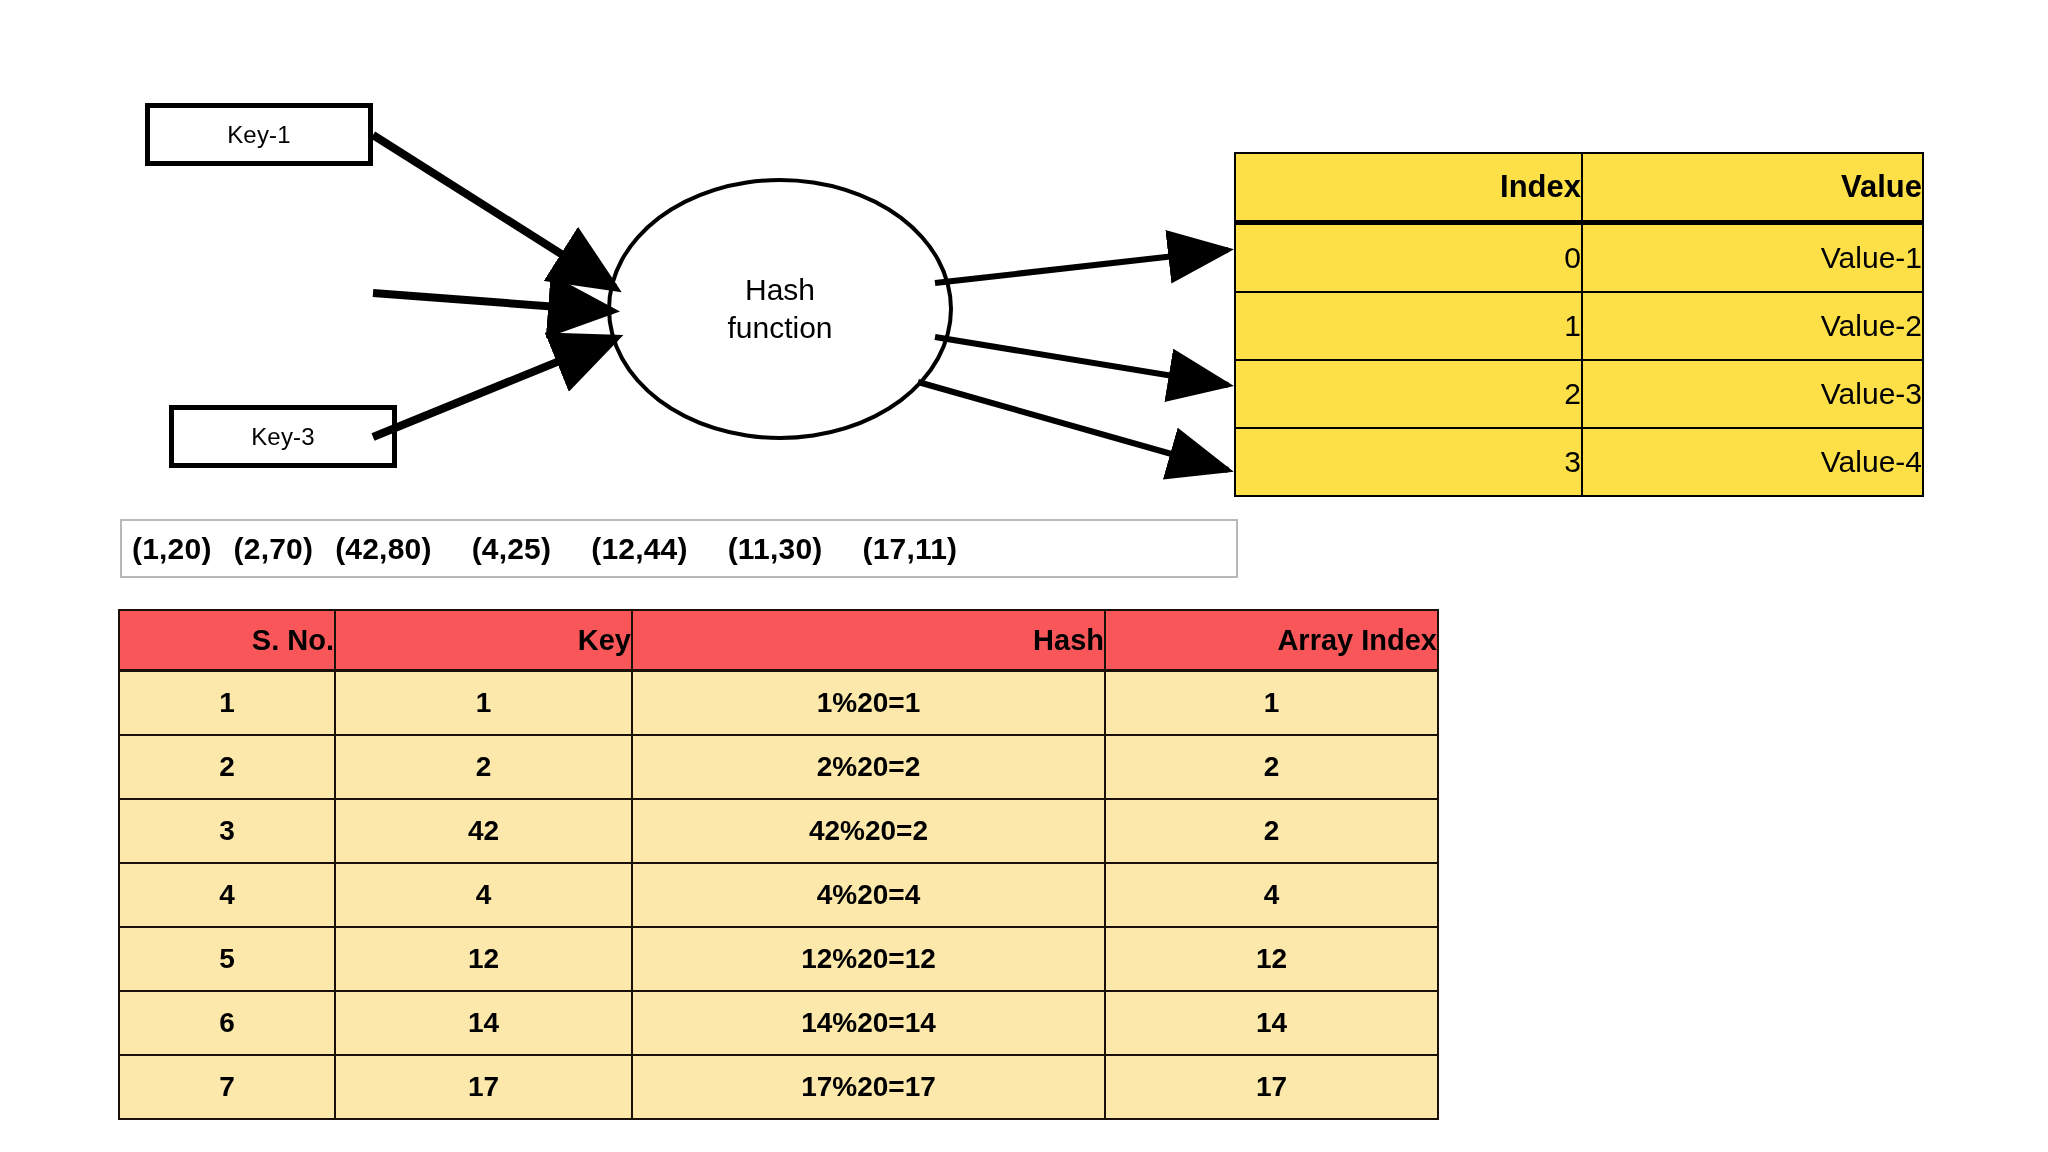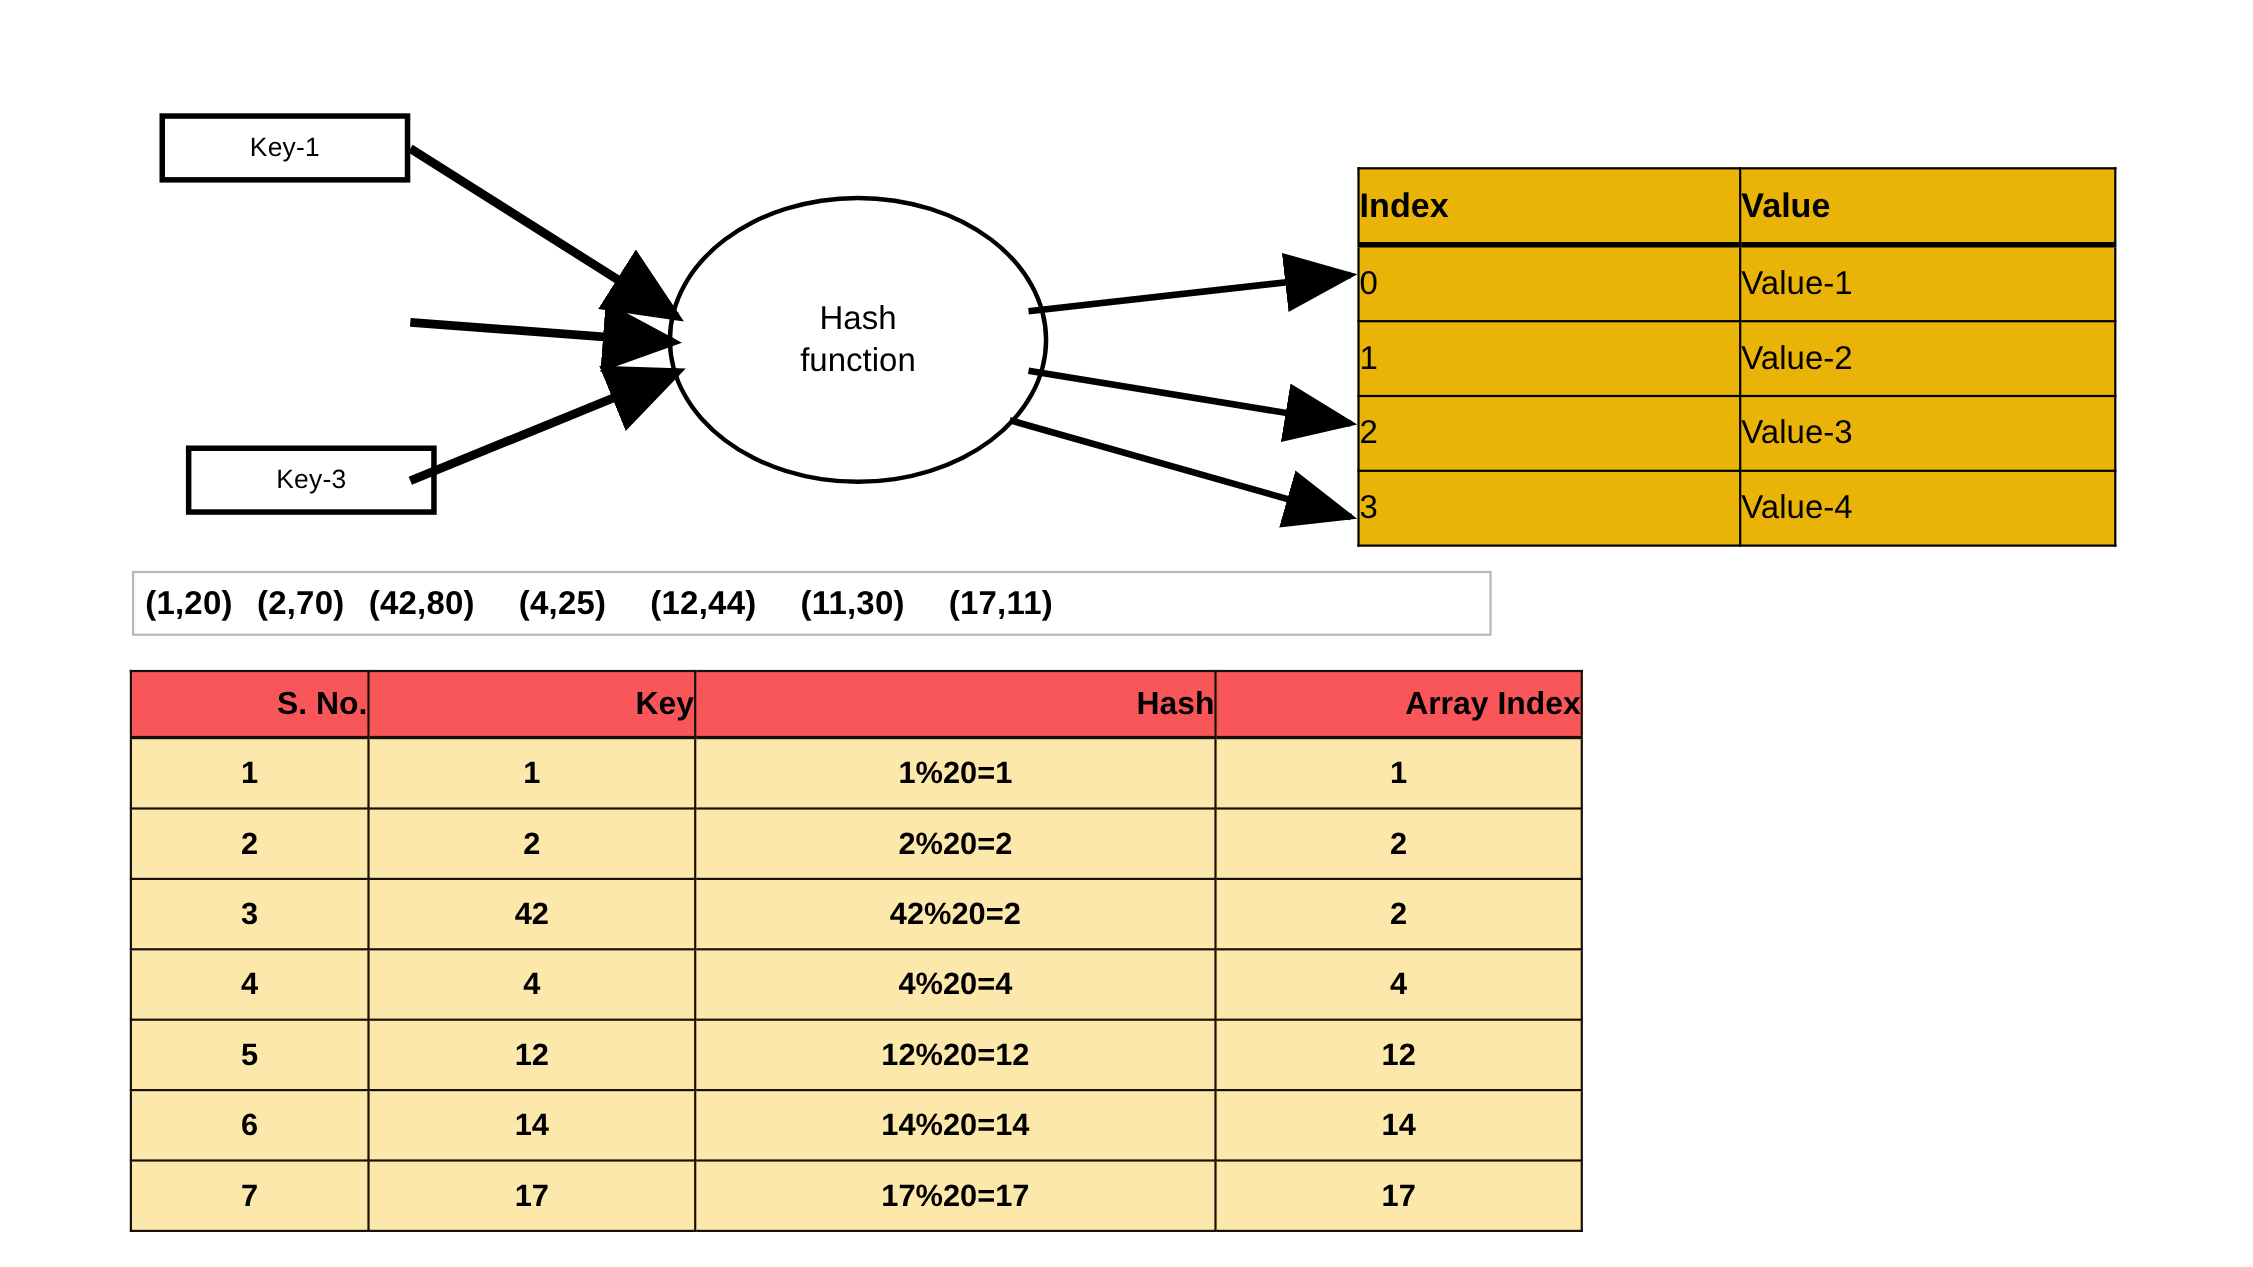--- a/index.html
+++ b/index.html
@@ -75,41 +75,41 @@
     left: 1234px;
     top: 152px;
     width: 688px;
     border-collapse: collapse;
     table-layout: fixed;
     background: #ffffff;
   }
   #index-table th, #index-table td {
     border: 2px solid #000000;
     height: 66px;
-    text-align: left;
+    text-align: right;
     vertical-align: middle;
     font-size: 30px;
     font-weight: 400;
     padding: 0;
-    background: #eab308;
+    background: #fde047;
   }
   #index-table th {
     font-weight: 700;
     border-bottom: 5px solid #000000;
     font-size: 31px;
   }
   #index-table col.c-index { width: 347px; }
   #index-table col.c-value { width: 341px; }
 
   
   #pairs-box {
     position: absolute;
     left: 120px;
     top: 519px;
-    width: 1236px;
+    width: 1118px;
     height: 59px;
     border: 2px solid #b8b8b8;
     background: #ffffff;
     box-sizing: border-box;
     display: flex;
     align-items: center;
     padding-left: 10px;
     font-size: 30px;
     font-weight: 700;
     letter-spacing: .2px;

